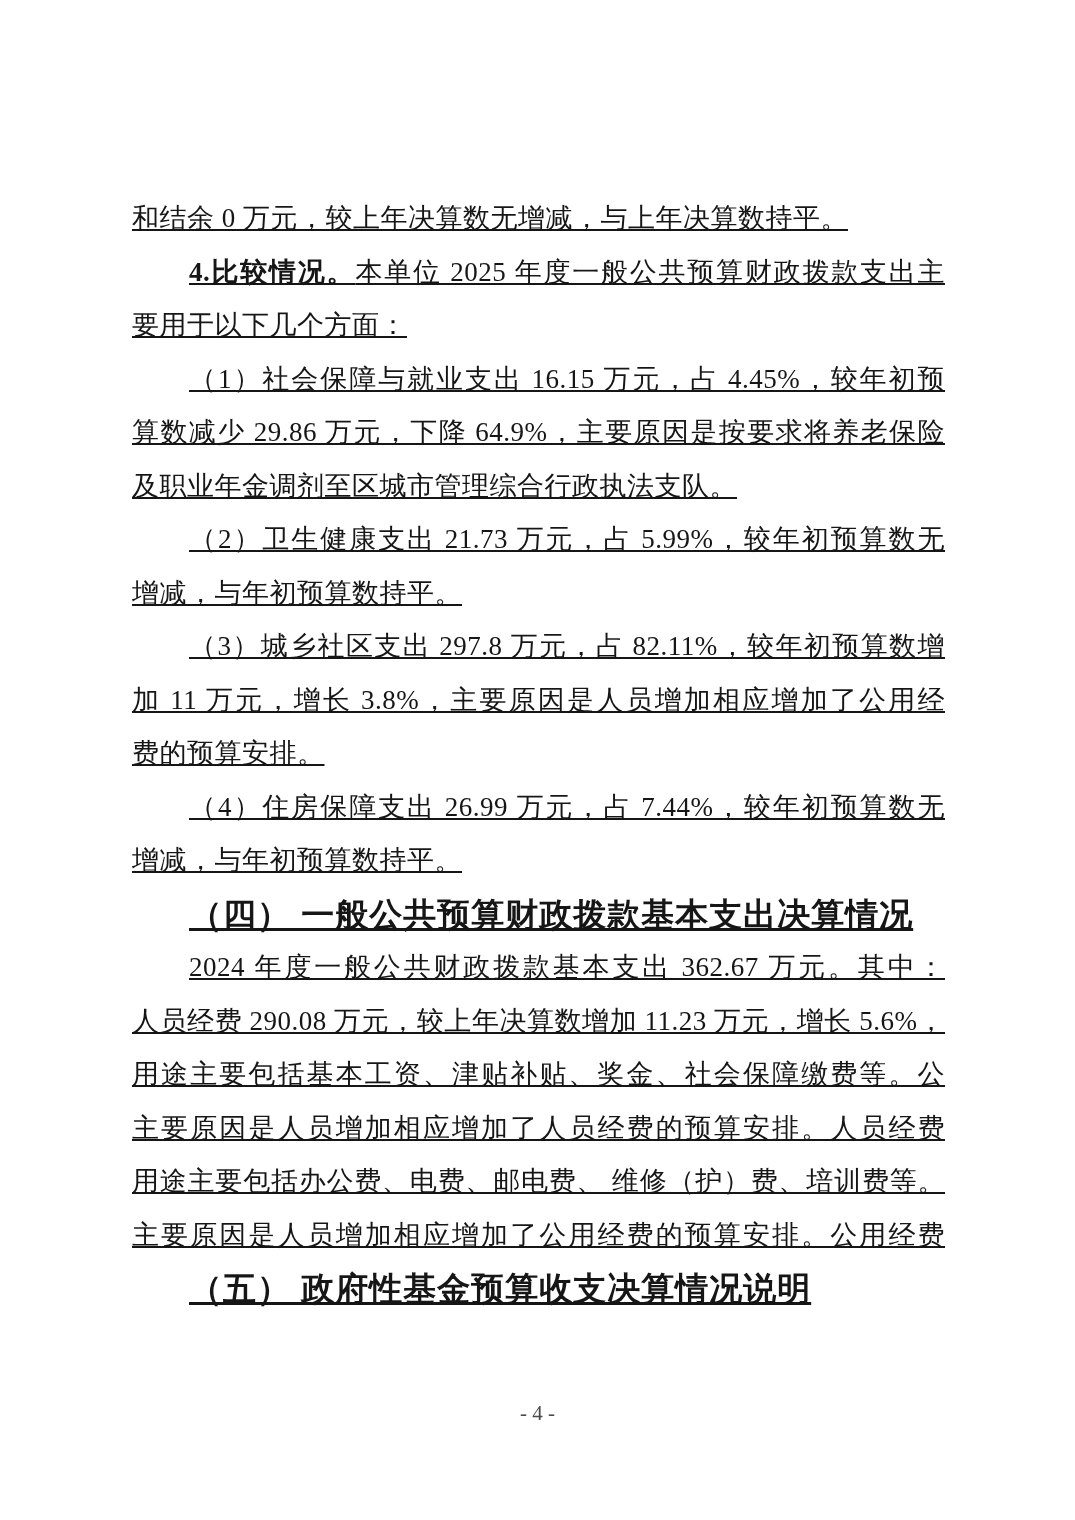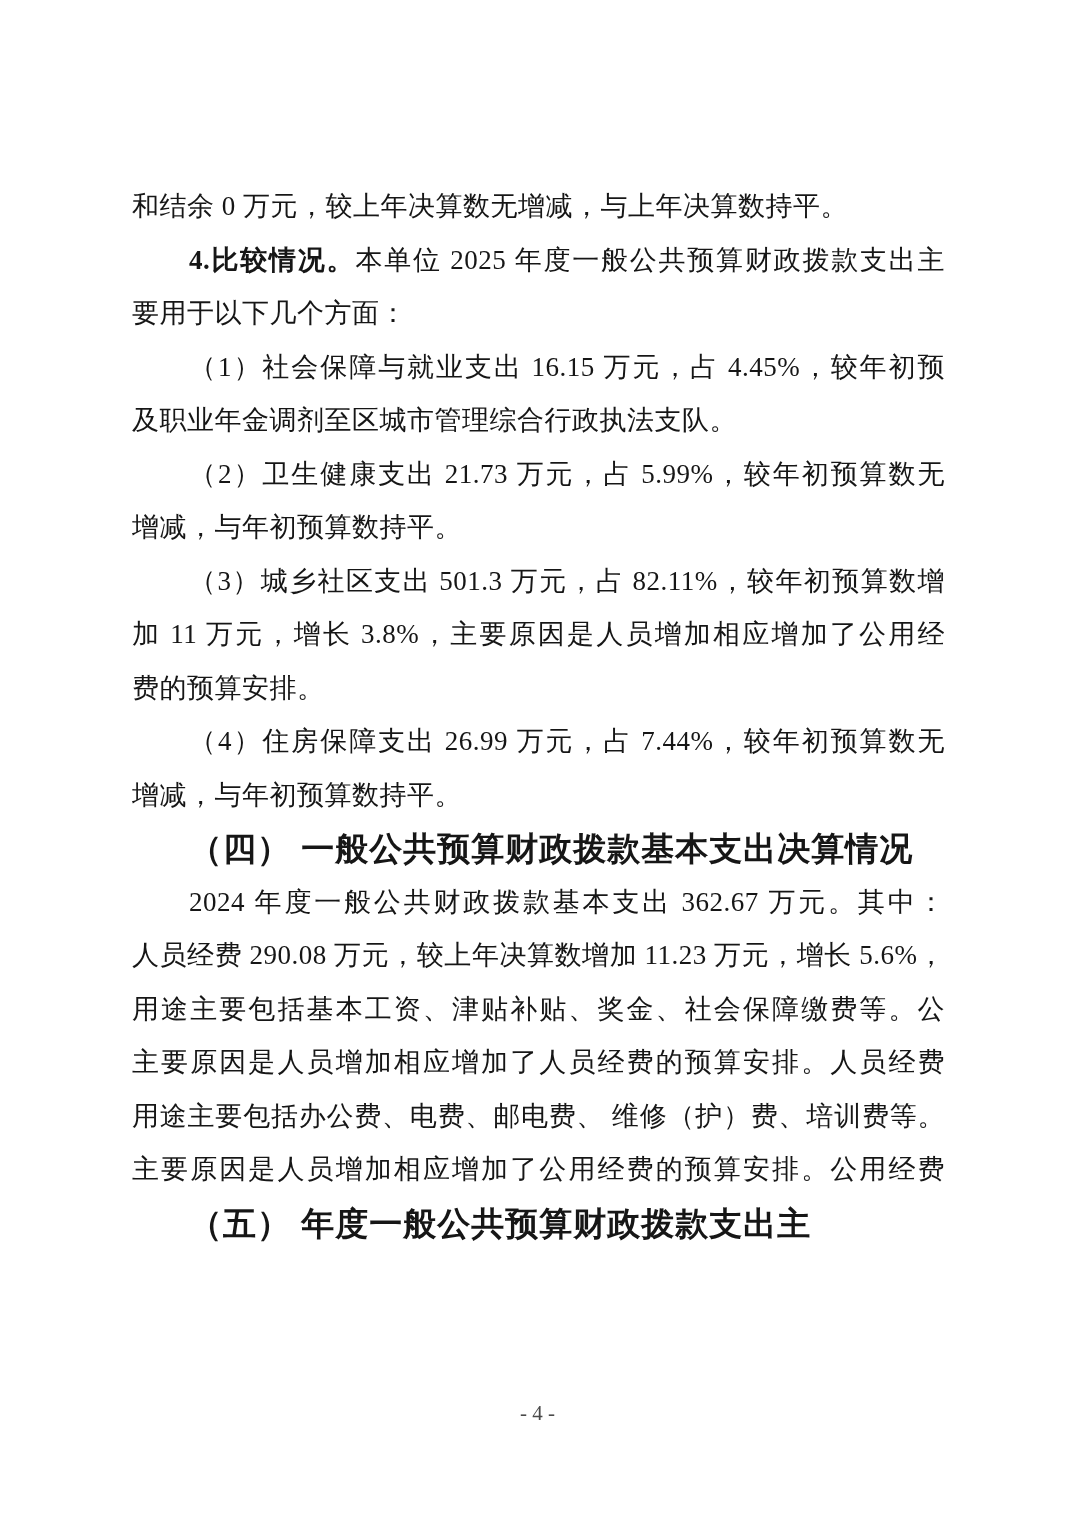--- a/index.html
+++ b/index.html
@@ -13,22 +13,23 @@
     height: 1520px;
     margin: 0 auto;
     background: #ffffff;
     font-family: "Liberation Serif", serif;
     color: #161616;
     overflow: hidden;
   }
   .content {
     position: absolute;
     left: 132px;
-    top: 180px;
+    top: 192px;
     width: 813px;
+    text-decoration: underline;
   }
   .line {
     height: 53.5px;
     line-height: 53.5px;
     font-size: 27px;
     overflow: hidden;
     letter-spacing: 0.5px;
   }
   .line.ind {
     text-indent: 57px;
@@ -60,31 +61,32 @@
 </style>
 </head>
 <body>
 
 <div class="page">
   <div class="content">
       <div class="line"><span>和结余 0 万元，较上年决算数无增减，与上年决算数持平。</span></div>
       <div class="line ind just"><span class="b">4.比较情况。</span><span>本单位 2025 年度一般公共预算财政拨款支出主</span></div>
       <div class="line"><span>要用于以下几个方面：</span></div>
       <div class="line ind just"><span>（1）社会保障与就业支出 16.15 万元，占 4.45%，较年初预</span></div>
+      <div class="line just"><span>算数减少 29.86 万元，下降 64.9%，主要原因是按要求将养老保险</span></div>
       <div class="line"><span>及职业年金调剂至区城市管理综合行政执法支队。</span></div>
       <div class="line ind just"><span>（2）卫生健康支出 21.73 万元，占 5.99%，较年初预算数无</span></div>
       <div class="line"><span>增减，与年初预算数持平。</span></div>
-      <div class="line ind just"><span>（3）城乡社区支出 501.3 万元，占 82.11%，较年初预算数增</span></div>
+      <div class="line ind just"><span>（3）城乡社区支出 297.8 万元，占 82.11%，较年初预算数增</span></div>
       <div class="line just"><span>加 11 万元，增长 3.8%，主要原因是人员增加相应增加了公用经</span></div>
       <div class="line"><span>费的预算安排。</span></div>
       <div class="line ind just"><span>（4）住房保障支出 26.99 万元，占 7.44%，较年初预算数无</span></div>
       <div class="line"><span>增减，与年初预算数持平。</span></div>
       <div class="line heading ind"><span>（四） 一般公共预算财政拨款基本支出决算情况说明</span></div>
       <div class="line ind just"><span>2024 年度一般公共财政拨款基本支出 362.67 万元。其中：</span></div>
       <div class="line just"><span>人员经费 290.08 万元，较上年决算数增加 11.23 万元，增长 5.6%，</span></div>
       <div class="line just"><span>用途主要包括基本工资、津贴补贴、奖金、社会保障缴费等。公</span></div>
       <div class="line just"><span>主要原因是人员增加相应增加了人员经费的预算安排。人员经费</span></div>
       <div class="line just"><span>用途主要包括办公费、电费、邮电费、 维修（护）费、培训费等。</span></div>
       <div class="line just"><span>主要原因是人员增加相应增加了公用经费的预算安排。公用经费</span></div>
-      <div class="line heading ind"><span>（五） 年度一般公共预算财政拨款支出主</span></div>
+      <div class="line heading ind"><span>（五） 政府性基金预算收支决算情况说明</span></div>
     </div>
   <div class="footer">- 4 -</div>
 </div>
 
 </body></html>

